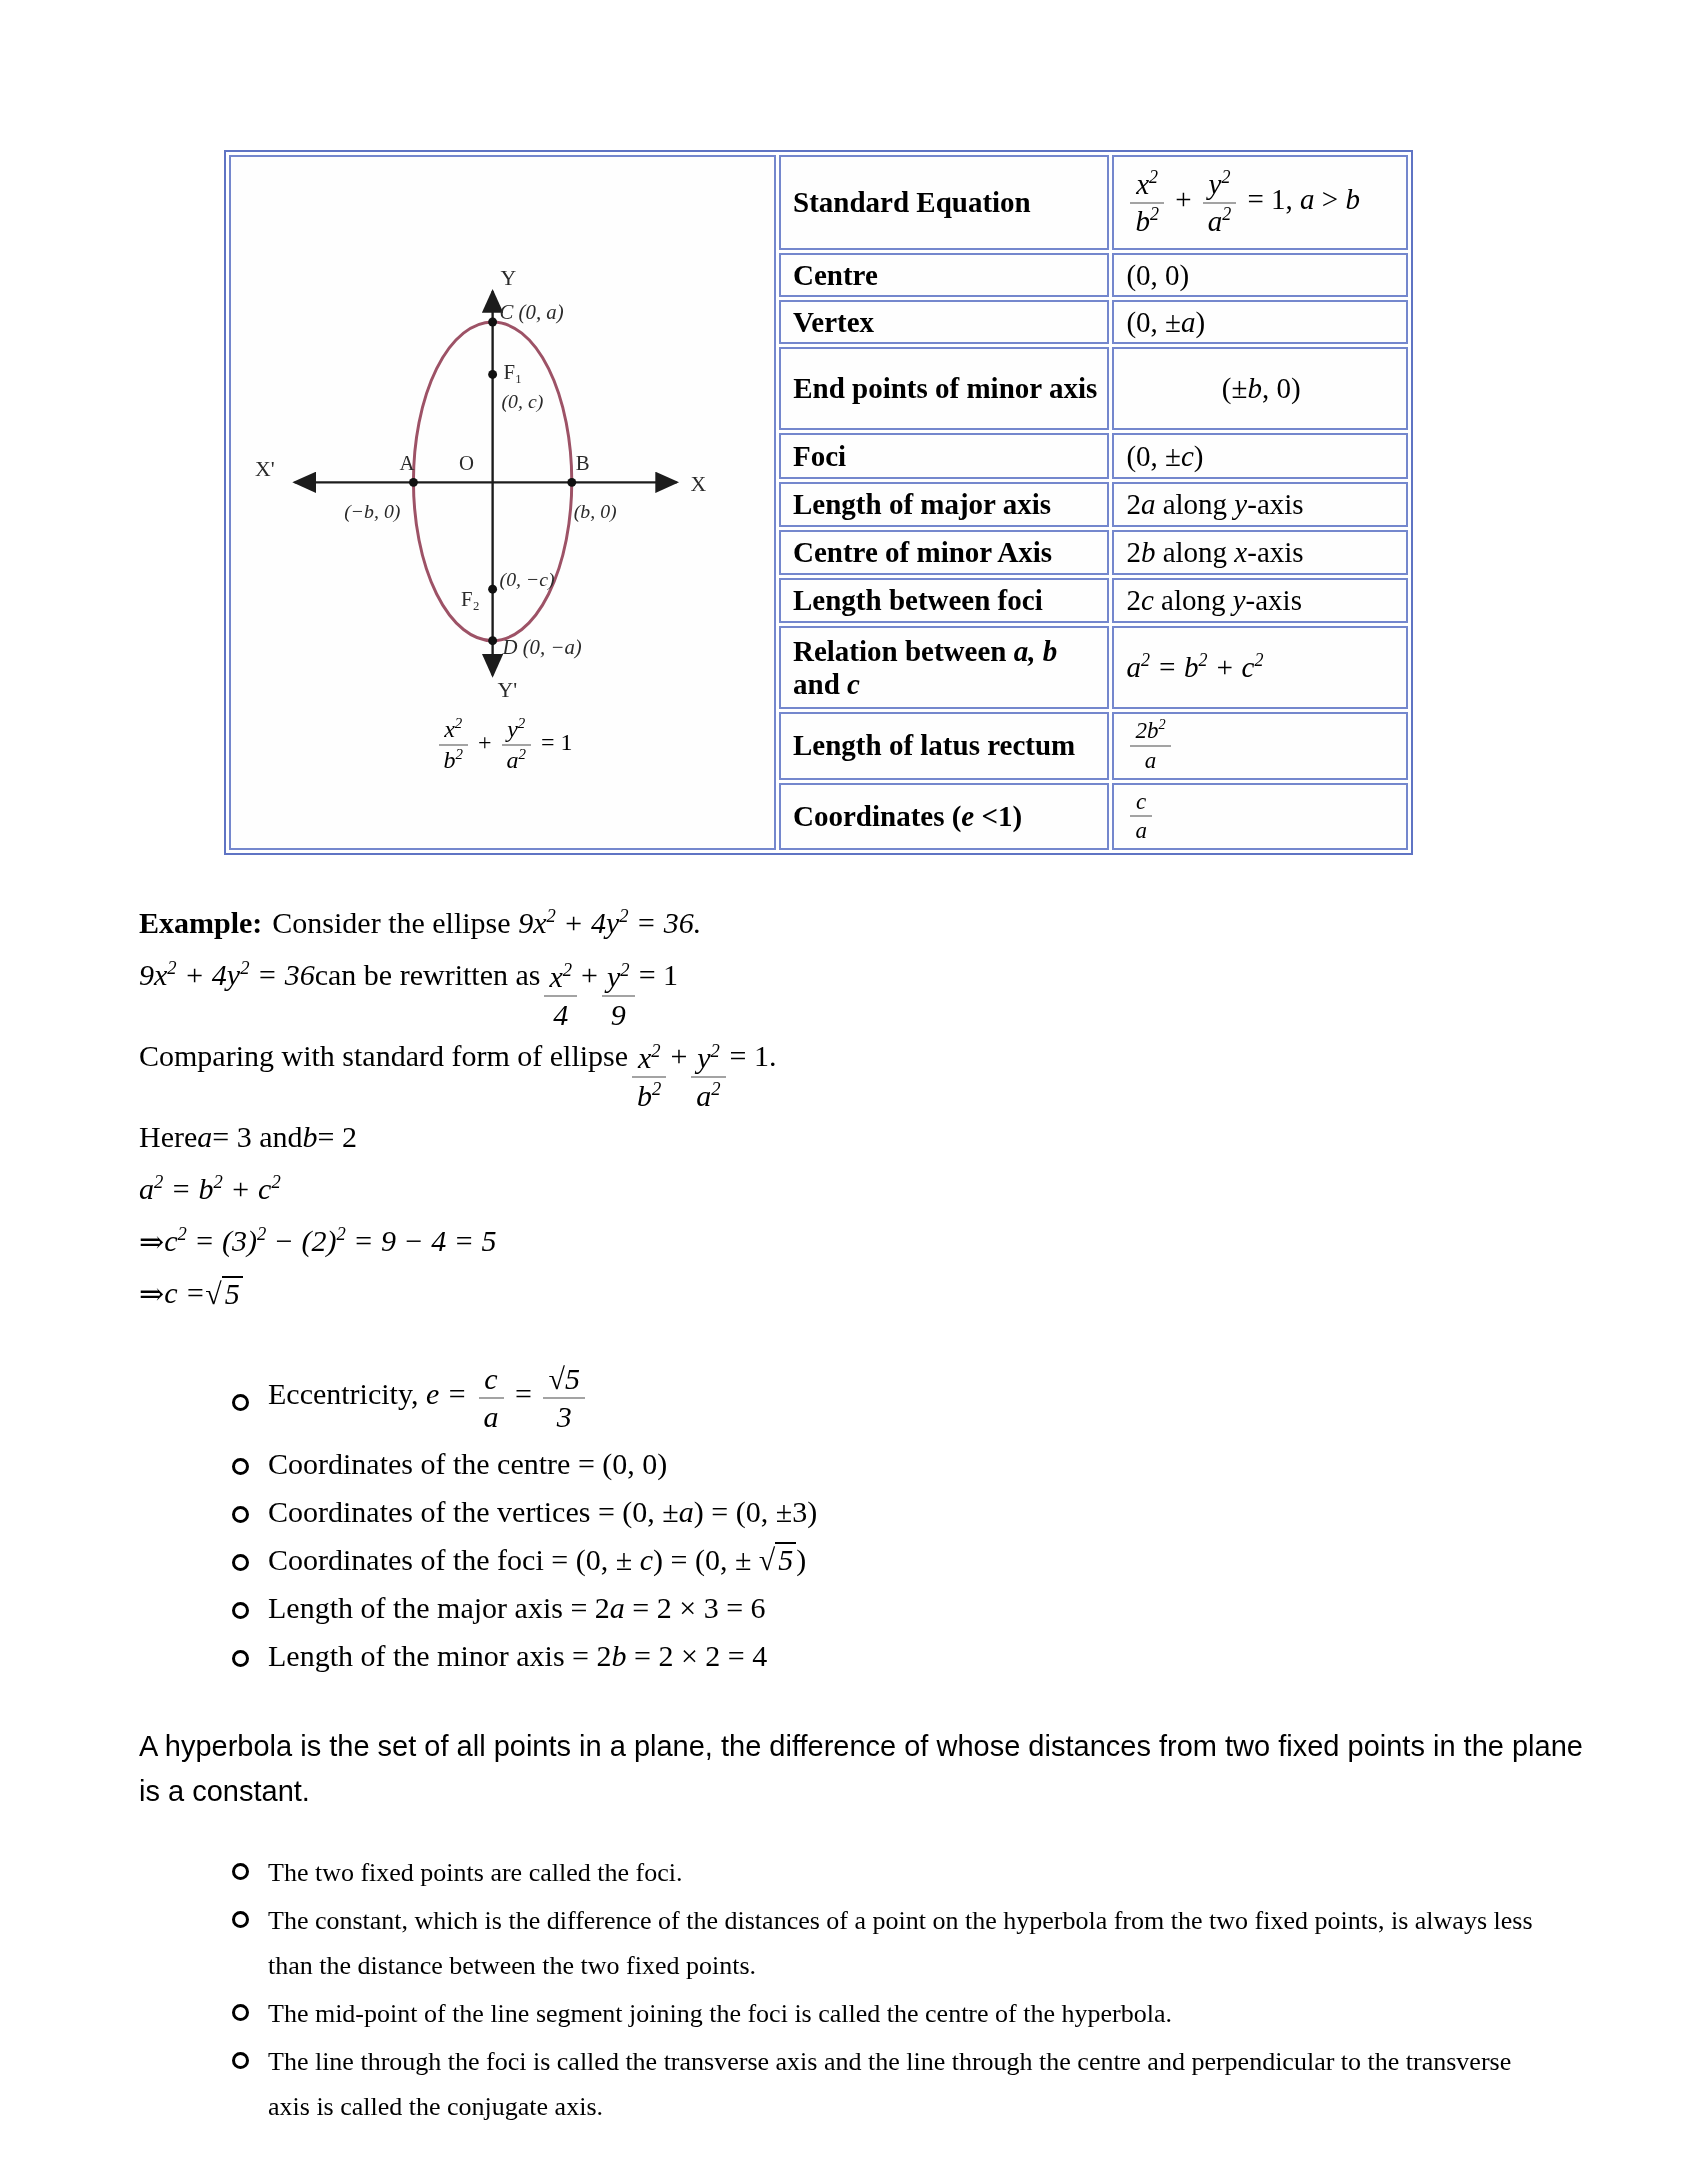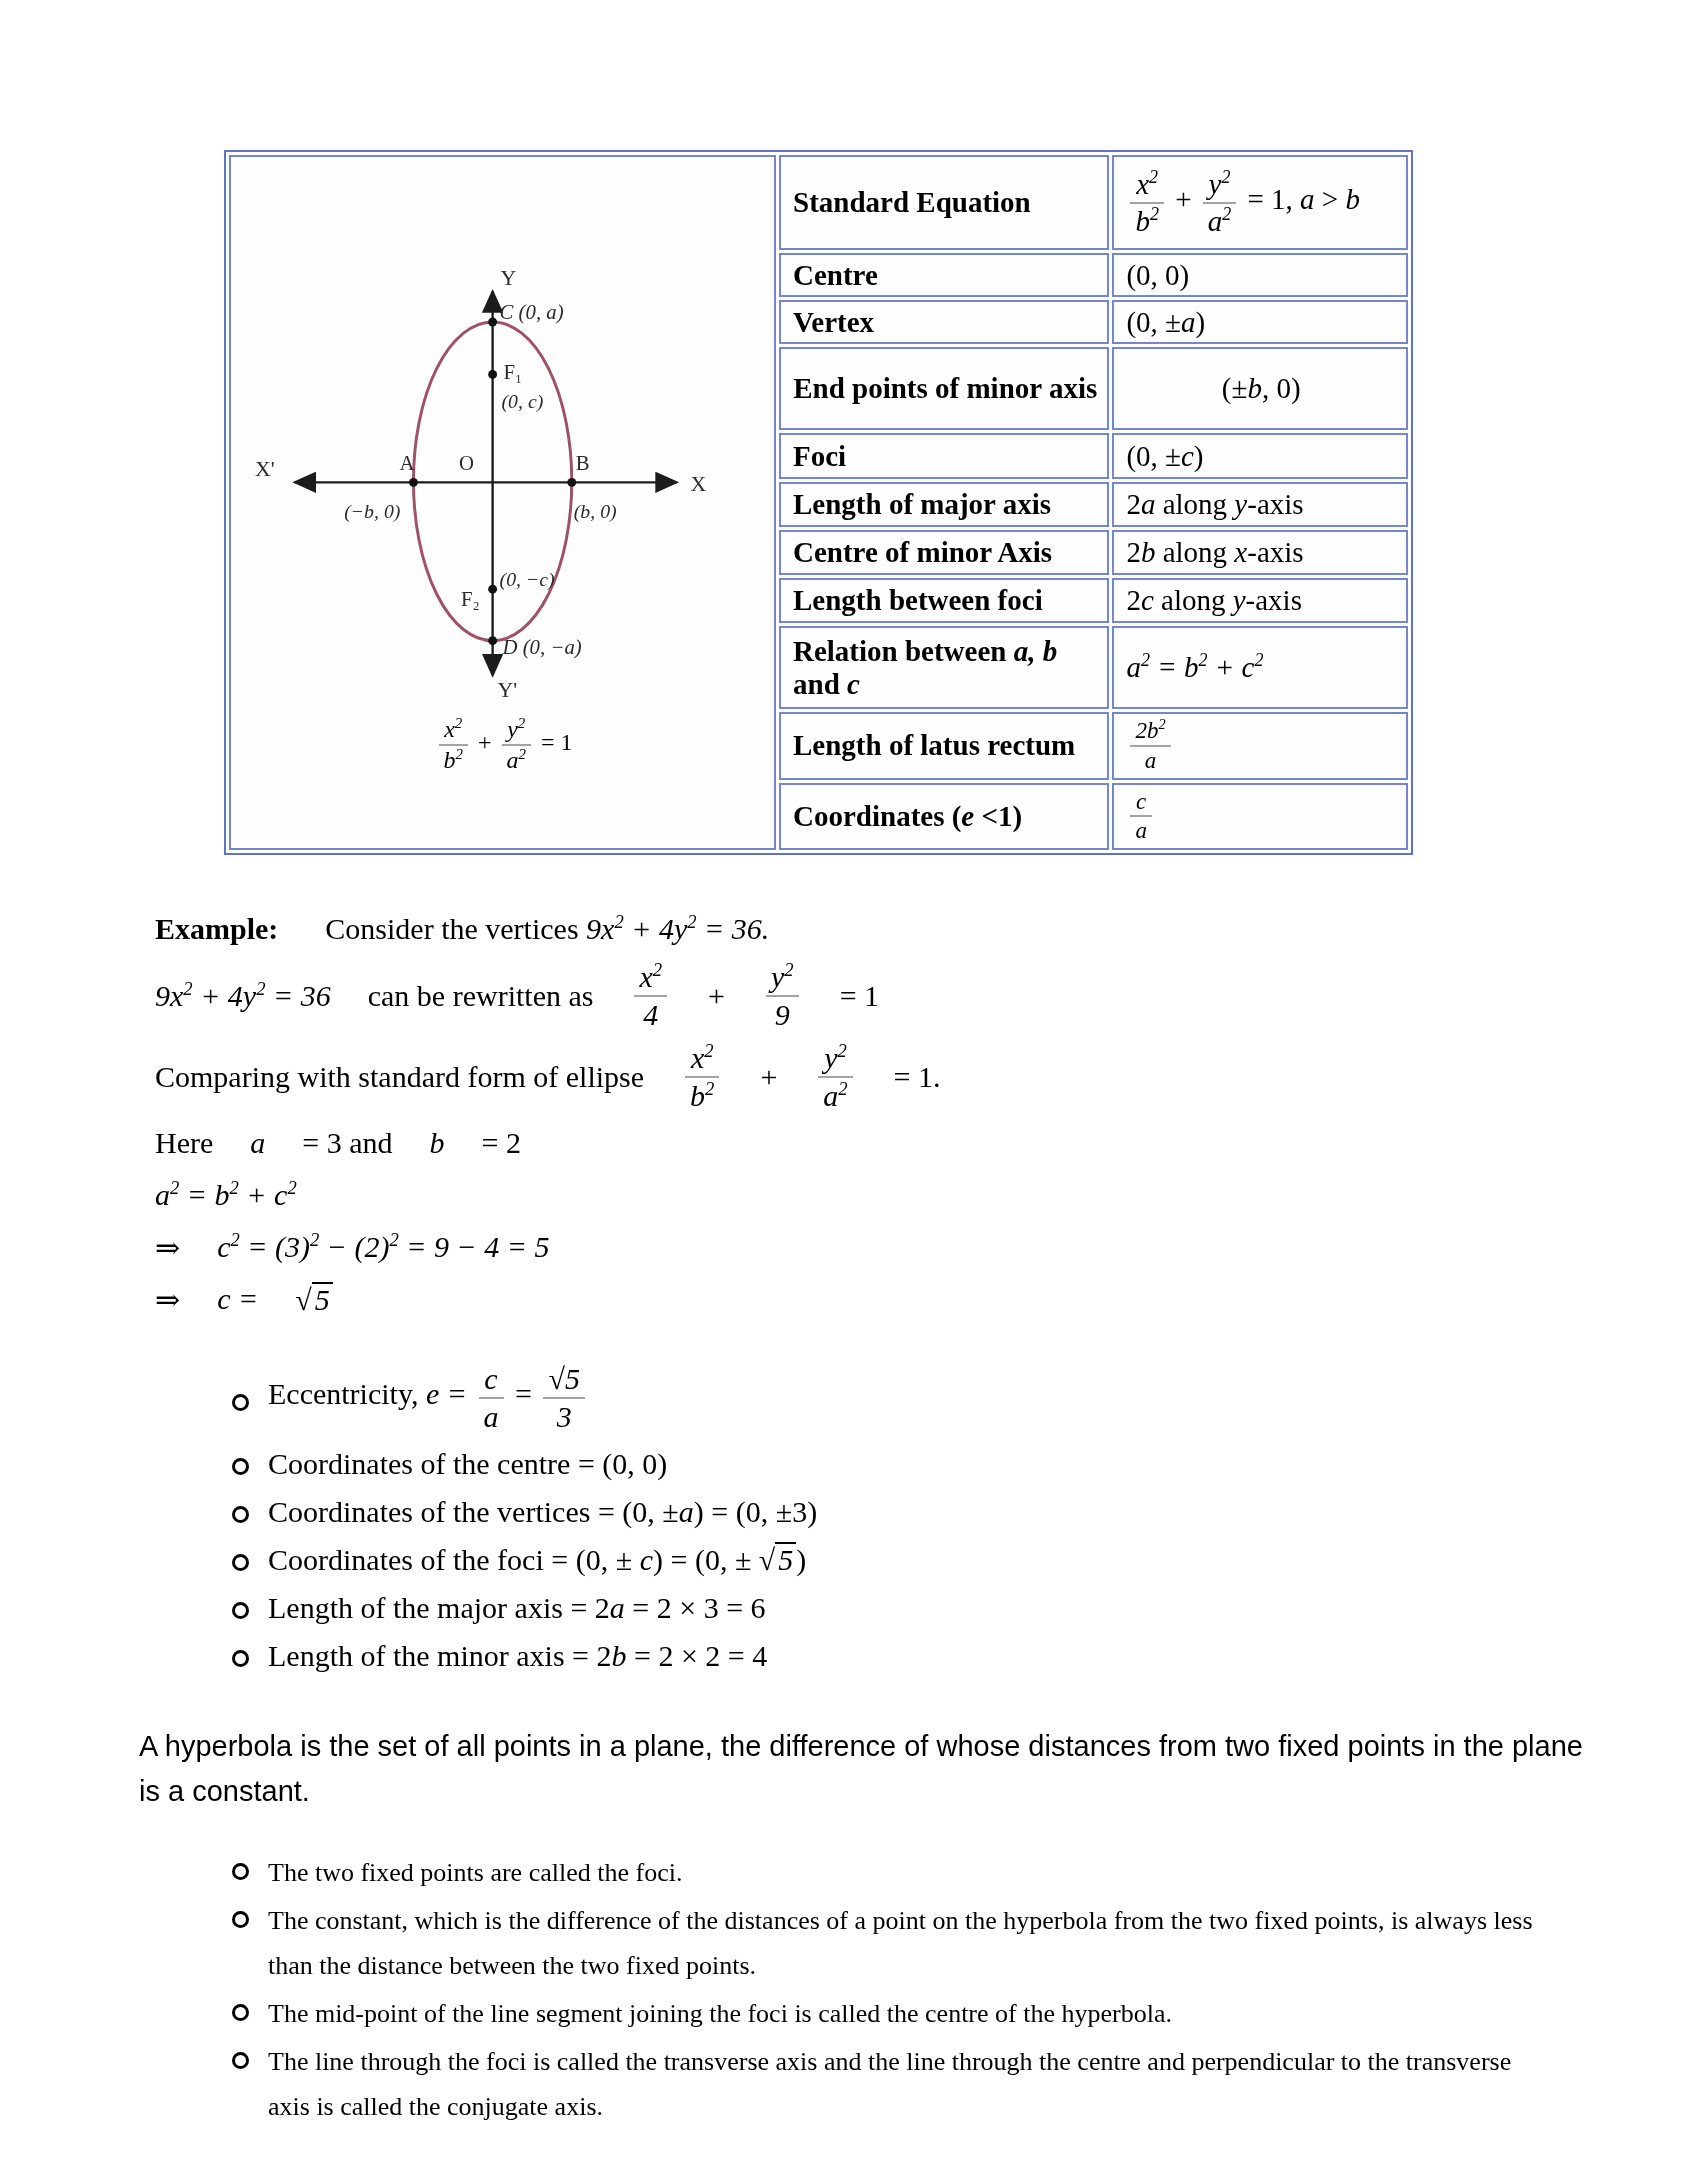--- a/index.html
+++ b/index.html
@@ -47,21 +47,21 @@
 
   
   .diagram-wrap{padding-top:6px;}
   .diagram-caption{
     text-align:center;font-size:24px;margin:2px 0 8px 0;
   }
   svg text{font-family:"Liberation Serif","DejaVu Serif","DejaVu Sans",serif;fill:#2a2a2a;}
 
   
   .example{margin-top:51px;font-size:30px;}
-  .ex-line{margin:6px 16px;min-height:46px;display:flex;align-items:center;flex-wrap:wrap;gap:37px;}
+  .ex-line{margin:6px 0;min-height:46px;display:flex;align-items:flex-start;flex-wrap:wrap;}
   .ex-label{font-weight:bold;margin-right:10px;}
 
   ul.sub-bullets{list-style:none;margin:38px 0 0 0;padding:0 0 0 93px;}
   ul.sub-bullets li{
     position:relative;padding-left:36px;margin-bottom:8px;
     font-size:30px;min-height:40px;display:flex;align-items:center;flex-wrap:wrap;
   }
   ul.sub-bullets li::before{
     content:"";position:absolute;left:0;top:14px;width:11px;height:11px;
     border:3px solid #000;border-radius:50%;
@@ -176,21 +176,21 @@
     <tr class="r10">
       <td class="lbl eq"><span class="t plain">Coordinates (</span><span class="t">e</span><span class="t plain"> &lt;1)</span></td>
       <td class="val eq"><span class="frac"><span class="num">c</span><span class="den">a</span></span></td>
     </tr>
   </tbody>
     </table>
 
   <div class="example">
     <div class="ex-line">
       <span class="ex-label">Example:</span>
-      <span class="eq"><span class="t plain">Consider the vertices </span><span class="t">9x<sup>2</sup> + 4y<sup>2</sup> = 36.</span></span>
+      <span class="eq"><span class="t plain">Consider the ellipse </span><span class="t">9x<sup>2</sup> + 4y<sup>2</sup> = 36.</span></span>
     </div>
     <div class="ex-line eq">
         <span class="t">9x<sup>2</sup> + 4y<sup>2</sup> = 36</span>
         <span class="t plain"> can be rewritten as </span>
         <span class="frac">
           <span class="num">x<sup>2</sup></span>
           <span class="den">4</span>
         </span>
         <span class="t plain"> + </span>
         <span class="frac">

